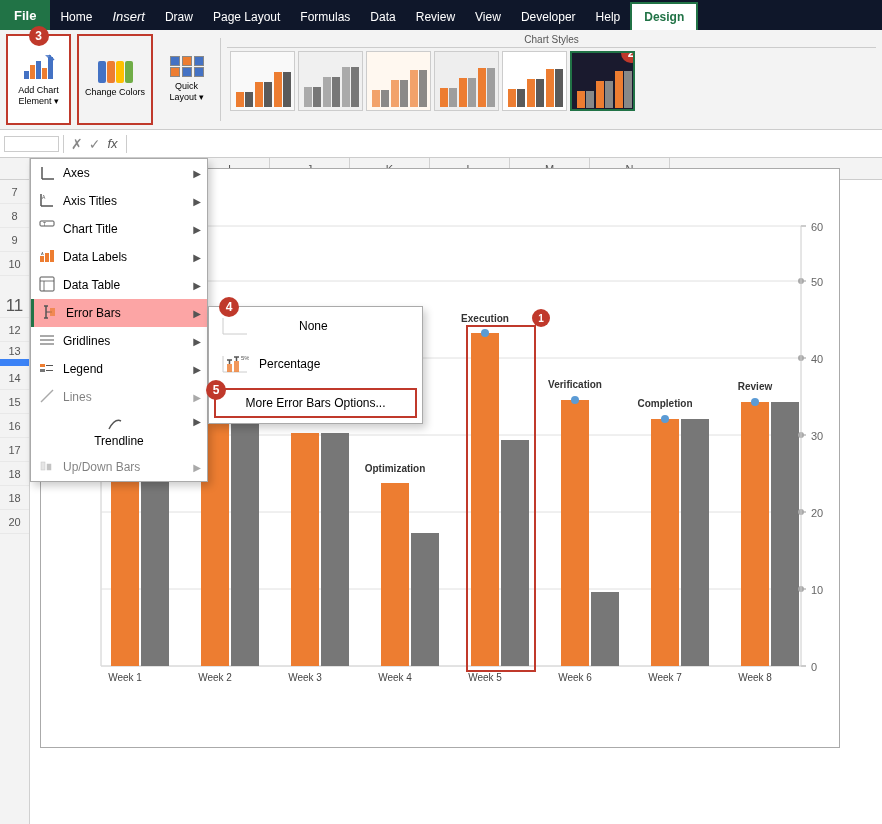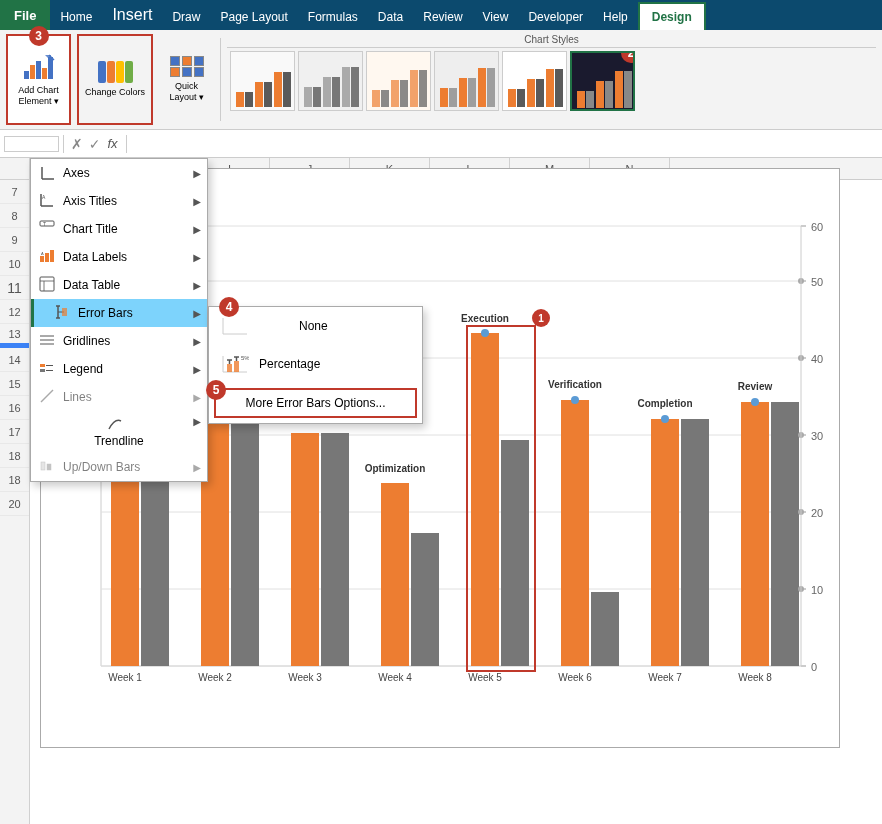--- a/index.html
+++ b/index.html
@@ -3,25 +3,25 @@
   <meta charset="utf-8">
   <style>
     * { box-sizing: border-box; margin: 0; padding: 0; }
     body { font-family: 'Segoe UI', Arial, sans-serif; font-size: 11px; background: #fff; width: 882px; height: 824px; overflow: hidden; }
   </style>
 </head>
 <body>
 
 <div style="display:flex; flex-direction:column; width:882px; height:824px; overflow:hidden;">
 
-  <div style="background:#0c4a6e; display:flex; align-items:stretch; height:30px;">
+  <div style="background:#0f172a; display:flex; align-items:stretch; height:30px;">
     <div style="background:#217346; color:white; font-weight:bold; padding:0 14px; font-size:13px; display:flex; align-items:center; cursor:pointer;">File</div>
     <div style="display:flex; align-items:flex-end; flex:1;">
       <div style="color:white; padding:6px 10px; font-size:12px; cursor:pointer;">Home</div>
-      <div style="color:white; padding:6px 10px; font-size:16px; cursor:pointer;">Insert</div>
+      <div style="color:white; padding:6px 10px; font-size:13px; cursor:pointer;font-style:italic;">Insert</div>
       <div style="color:white; padding:6px 10px; font-size:12px; cursor:pointer;">Draw</div>
       <div style="color:white; padding:6px 10px; font-size:12px; cursor:pointer;">Page Layout</div>
       <div style="color:white; padding:6px 10px; font-size:12px; cursor:pointer;">Formulas</div>
       <div style="color:white; padding:6px 10px; font-size:12px; cursor:pointer;">Data</div>
       <div style="color:white; padding:6px 10px; font-size:12px; cursor:pointer;">Review</div>
       <div style="color:white; padding:6px 10px; font-size:12px; cursor:pointer;">View</div>
       <div style="color:white; padding:6px 10px; font-size:12px; cursor:pointer;">Developer</div>
       <div style="color:white; padding:6px 10px; font-size:12px; cursor:pointer;">Help</div>
       <div style="background:white; color:#217346; font-weight:bold; padding:6px 12px; font-size:12px; cursor:pointer; border:2px solid #217346; border-bottom:none; margin-bottom:0;">Design</div>
     </div>
@@ -158,23 +158,23 @@
   </div>
 
   <div style="display:flex; flex:1; position:relative; overflow:hidden;">
 
     <div style="width:30px; background:#f3f3f3; border-right:1px solid #d0d0d0; flex-shrink:0;">
       <div style="height:22px; background:#f3f3f3; border-bottom:1px solid #d0d0d0;"></div>
       <div style="height:24px; display:flex; align-items:center; justify-content:center; font-size:11px; color:#555; border-bottom:1px solid #e8e8e8;">7</div>
       <div style="height:24px; display:flex; align-items:center; justify-content:center; font-size:11px; color:#555; border-bottom:1px solid #e8e8e8;">8</div>
       <div style="height:24px; display:flex; align-items:center; justify-content:center; font-size:11px; color:#555; border-bottom:1px solid #e8e8e8;">9</div>
       <div style="height:24px; display:flex; align-items:center; justify-content:center; font-size:11px; color:#555; border-bottom:1px solid #e8e8e8;">10</div>
-      <div style="height:24px; display:flex; align-items:center; justify-content:center; font-size:14px; color:#555; border-bottom:1px solid #e8e8e8;">11</div>
+      <div style="height:24px; display:flex; align-items:center; justify-content:center; font-size:17px; color:#555; border-bottom:1px solid #e8e8e8;margin-top:18px;">11</div>
       <div style="height:24px; display:flex; align-items:center; justify-content:center; font-size:11px; color:#555; border-bottom:1px solid #e8e8e8;">12</div>
-      <div style="height:24px; display:flex; align-items:center; justify-content:center; font-size:11px; color:#555; border-bottom:5px solid #3b82f6;">13</div>
+      <div style="height:24px; display:flex; align-items:center; justify-content:center; font-size:11px; color:#555; border-bottom:7px solid #3b82f6;">13</div>
       <div style="height:24px; display:flex; align-items:center; justify-content:center; font-size:11px; color:#555; border-bottom:1px solid #e8e8e8;">14</div>
       <div style="height:24px; display:flex; align-items:center; justify-content:center; font-size:11px; color:#555; border-bottom:1px solid #e8e8e8;">15</div>
       <div style="height:24px; display:flex; align-items:center; justify-content:center; font-size:11px; color:#555; border-bottom:1px solid #e8e8e8;">16</div>
       <div style="height:24px; display:flex; align-items:center; justify-content:center; font-size:11px; color:#555; border-bottom:1px solid #e8e8e8;">17</div>
       <div style="height:24px; display:flex; align-items:center; justify-content:center; font-size:11px; color:#555; border-bottom:1px solid #e8e8e8;">18</div>
       <div style="height:24px; display:flex; align-items:center; justify-content:center; font-size:11px; color:#555; border-bottom:1px solid #e8e8e8;">18</div>
       <div style="height:24px; display:flex; align-items:center; justify-content:center; font-size:11px; color:#555; border-bottom:1px solid #e8e8e8;">20</div>
     </div>
 
     <div style="flex:1; position:relative;">
@@ -335,21 +335,21 @@
             <svg width="16" height="16" viewBox="0 0 16 16">
                 <rect x="1" y="1" width="14" height="14" rx="1" stroke="#555" stroke-width="1" fill="none"></rect>
                 <line x1="1" y1="5" x2="15" y2="5" stroke="#555" stroke-width="0.8"></line>
                 <line x1="5" y1="5" x2="5" y2="15" stroke="#555" stroke-width="0.8"></line>
               </svg>
           </div>
           <span style="font-size:12px;">Data Table</span>
           <span style="position:absolute; right:6px; font-size:10px; color:#555;">▶</span>
         </div>
 
-        <div style="display:flex; align-items:center; padding:5px 20px; cursor:pointer; position:relative; background:#7dd3fc; border-left:3px solid #217346;">
+        <div style="display:flex; align-items:center; padding:5px 8px; cursor:pointer; position:relative; background:#fca5a5; border-left:3px solid #217346;">
           <div style="width:18px; height:18px; margin-right:6px;">
             <svg width="16" height="16" viewBox="0 0 16 16">
                 <line x1="4" y1="2" x2="4" y2="14" stroke="#555" stroke-width="1.5"></line>
                 <line x1="2" y1="2" x2="6" y2="2" stroke="#555" stroke-width="1.5"></line>
                 <line x1="2" y1="14" x2="6" y2="14" stroke="#555" stroke-width="1.5"></line>
                 <line x1="4" y1="8" x2="10" y2="8" stroke="#555" stroke-width="1"></line>
                 <rect x="8" y="4" width="5" height="8" fill="#ed7d31" opacity="0.7"></rect>
               </svg>
           </div>
           <span style="font-size:12px;">Error Bars</span>

